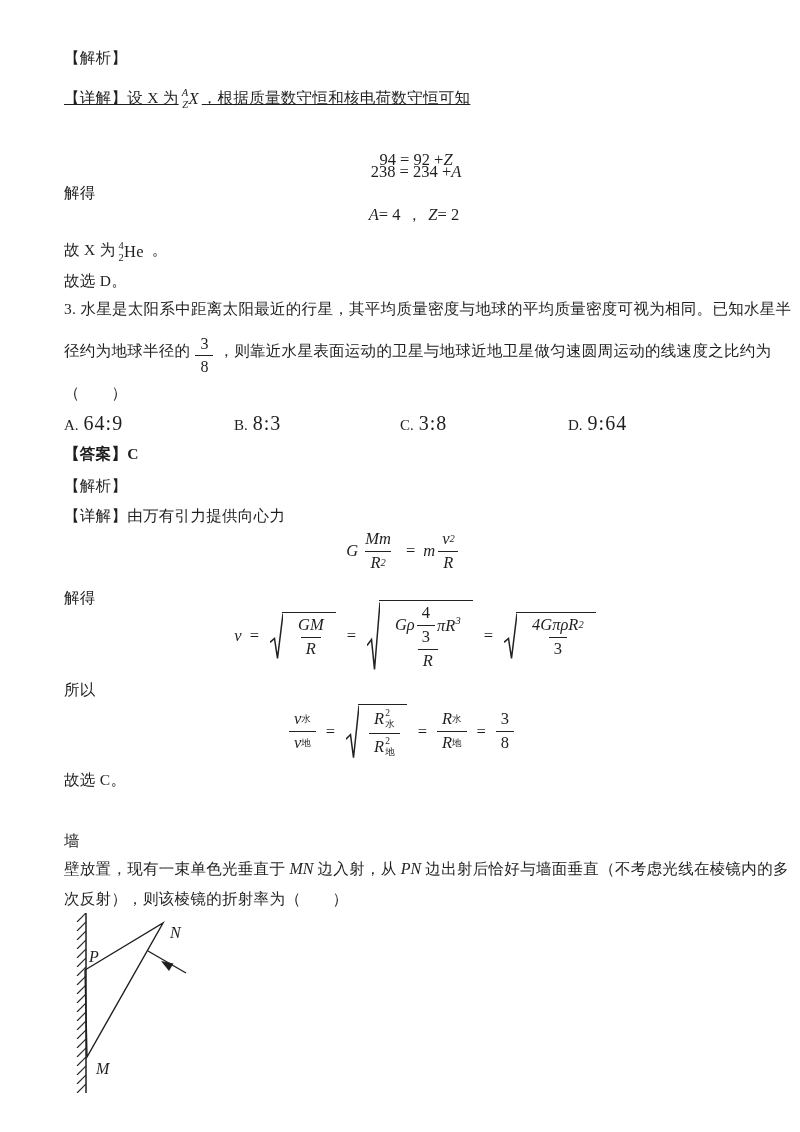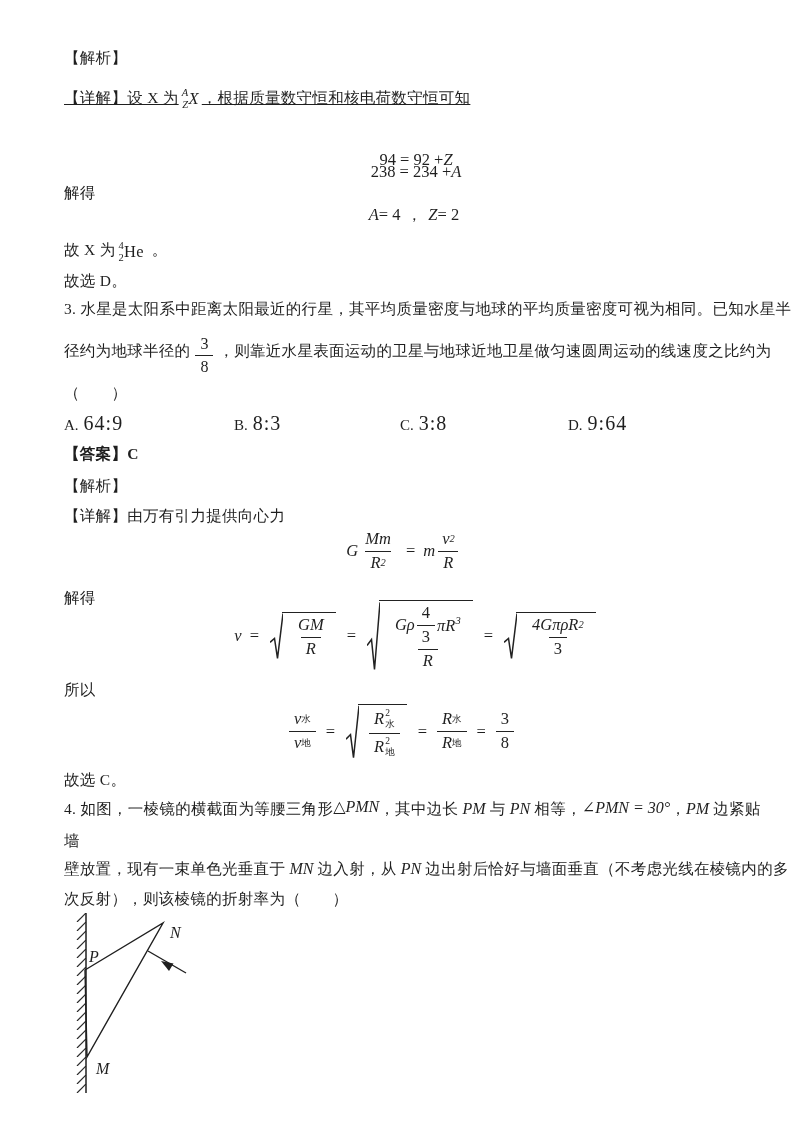--- a/index.html
+++ b/index.html
@@ -244,23 +244,20 @@
       <span class="eqs">=</span>
       <span class="frac" style="font-style:normal;">
           <span class="num">3</span>
           <span class="den">8</span>
         </span>
     </span>
   </div>
 
   <div class="abs t" style="left:64px;top:770px;">故选 C。</div>
 
-  <div class="abs t" style="left:64px;top:799px;">
-    <span>4. 如图，一棱镜的横截面为等腰三角形</span><span class="it lat" style="position:relative;top:-2px;">△PMN</span><span>，其中边长 </span><span class="it lat">PM</span><span> 与 </span><span class="it lat">PN</span><span> 相等，</span><span class="it lat" style="position:relative;top:-1px;">∠PMN = 30°</span><span>，</span><span class="it lat">PM</span><span> 边紧贴</span>
-  </div>
   <div class="abs t" style="left:64px;top:831px;">墙</div>
   <div class="abs t" style="left:64px;top:889px;">次反射），则该棱镜的折射率为（　　）</div>
   <div class="abs t" style="left:64px;top:859px;">
     <span>壁放置，现有一束单色光垂直于 </span><span class="it lat">MN</span><span> 边入射，从 </span><span class="it lat">PN</span><span> 边出射后恰好与墙面垂直（不考虑光线在棱镜内的多</span>
   </div>
 
   <svg class="abs" style="left:58px;top:906px;" width="270" height="205" viewBox="0 0 270 205">
     <defs>
       <pattern id="hatch" patternUnits="userSpaceOnUse" x="18" y="7" width="10" height="9">
         <line x1="10" y1="0" x2="1" y2="9" stroke="#2a2a2a" stroke-width="1.2"></line>

